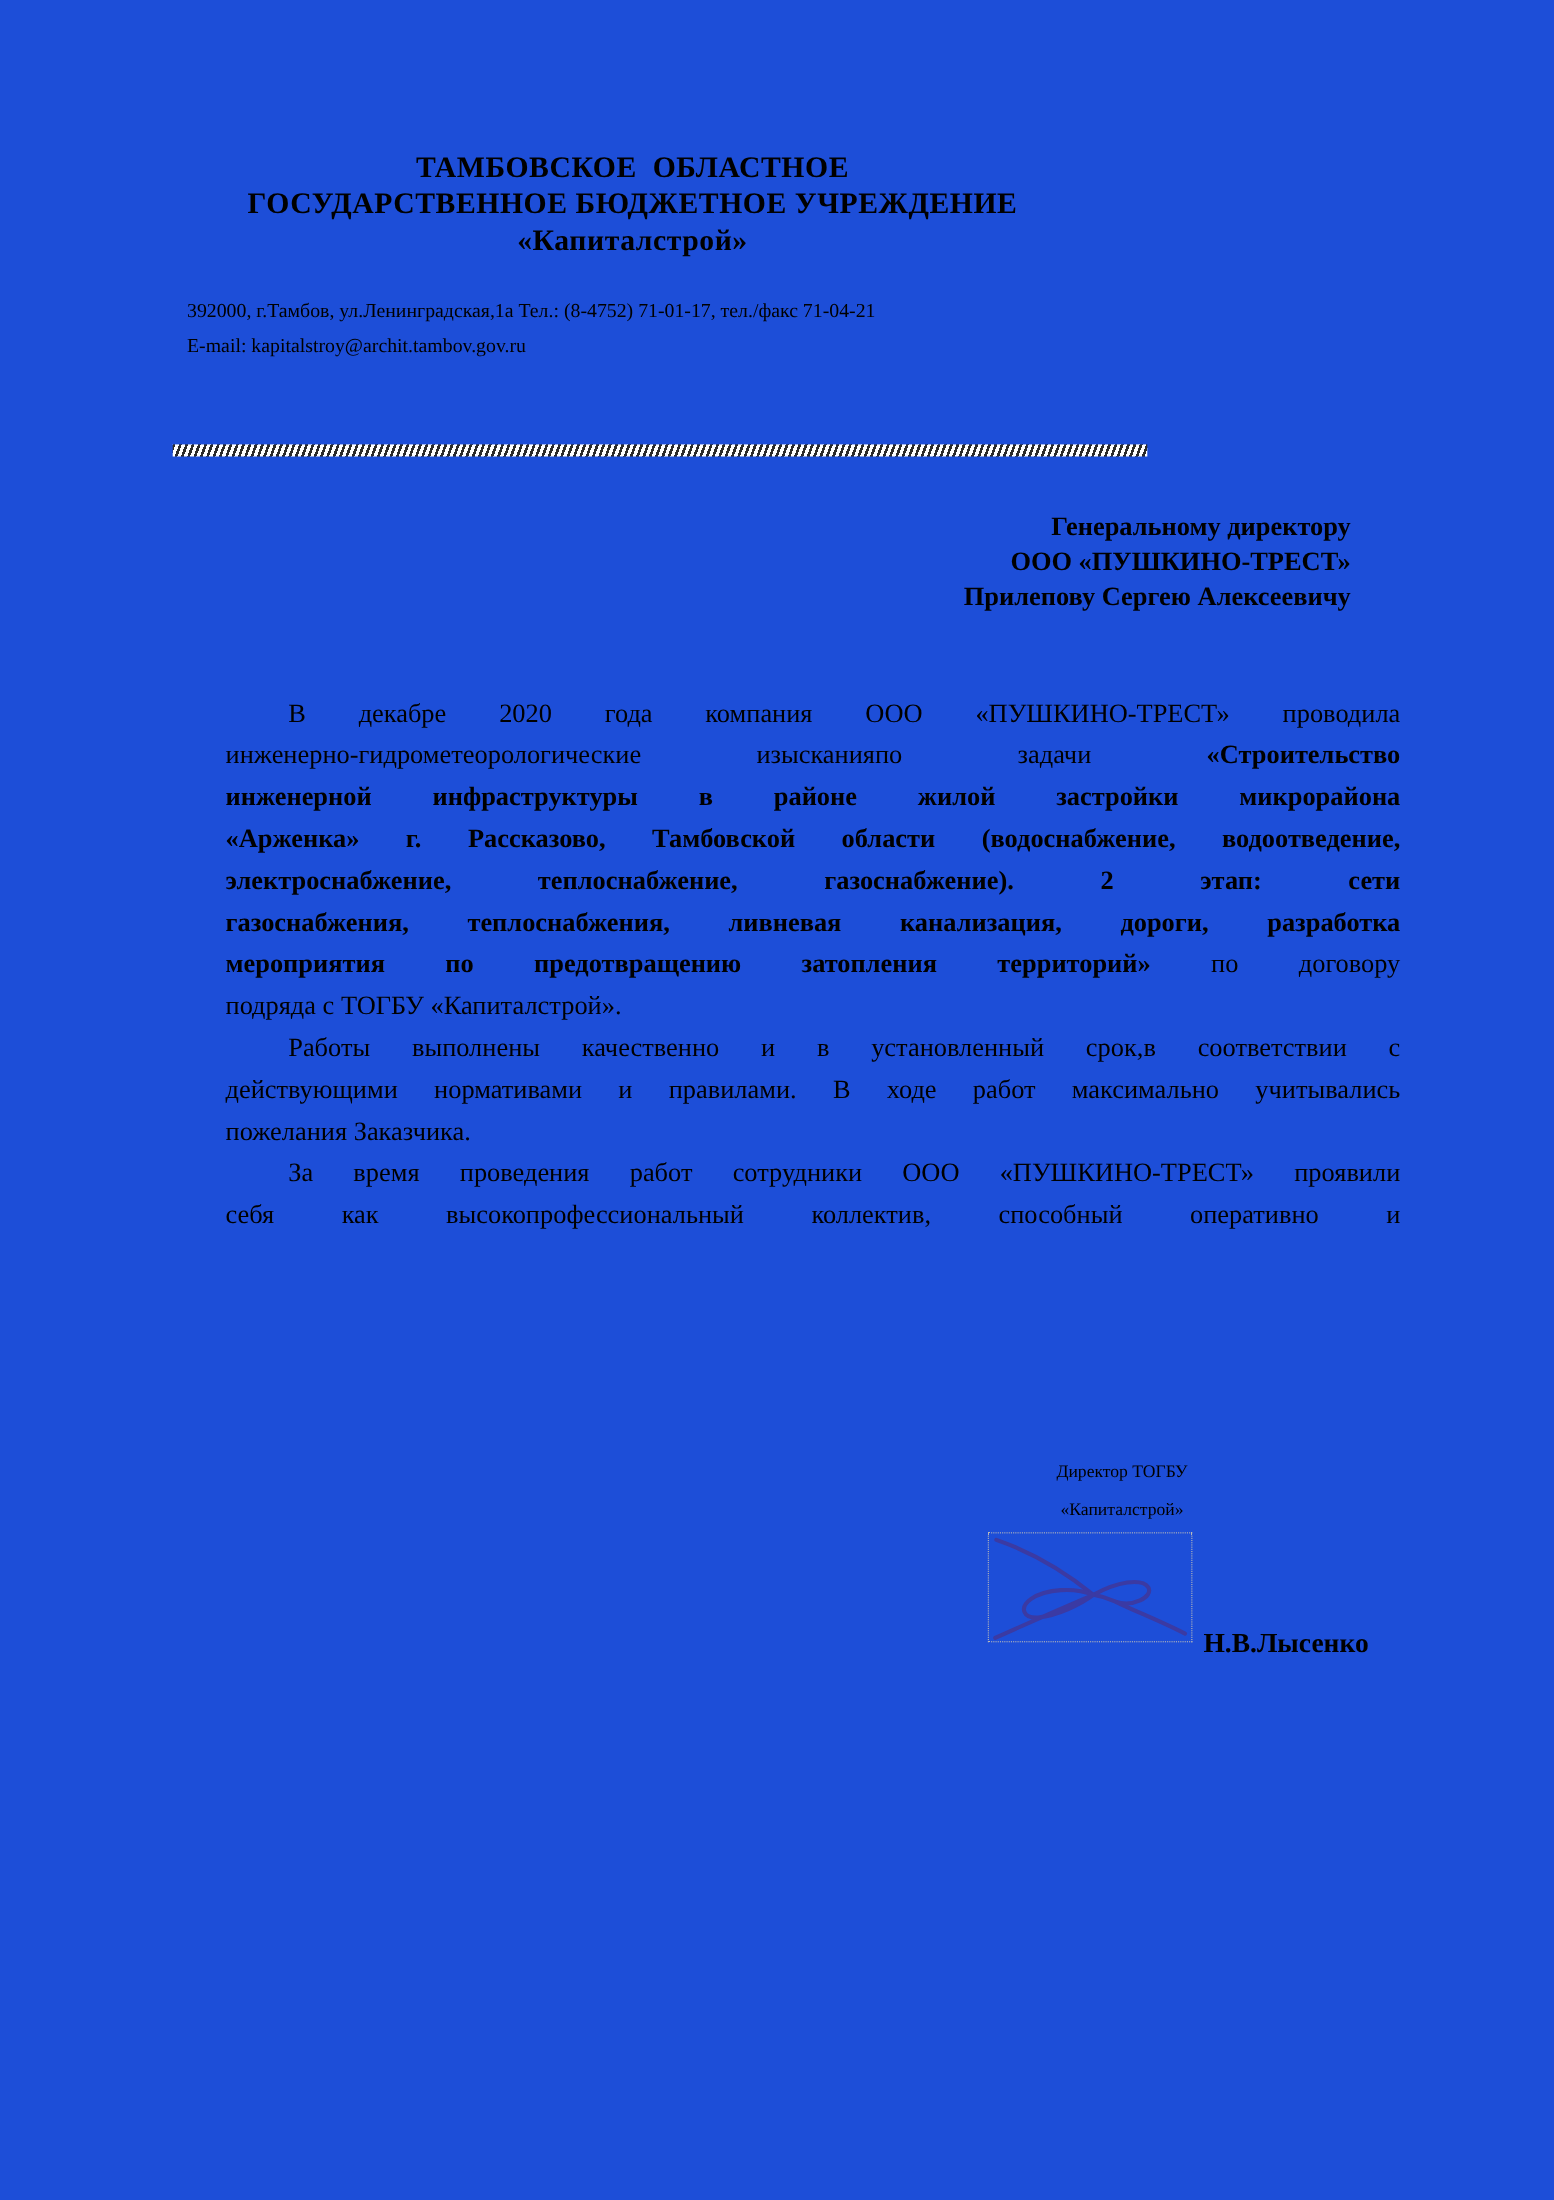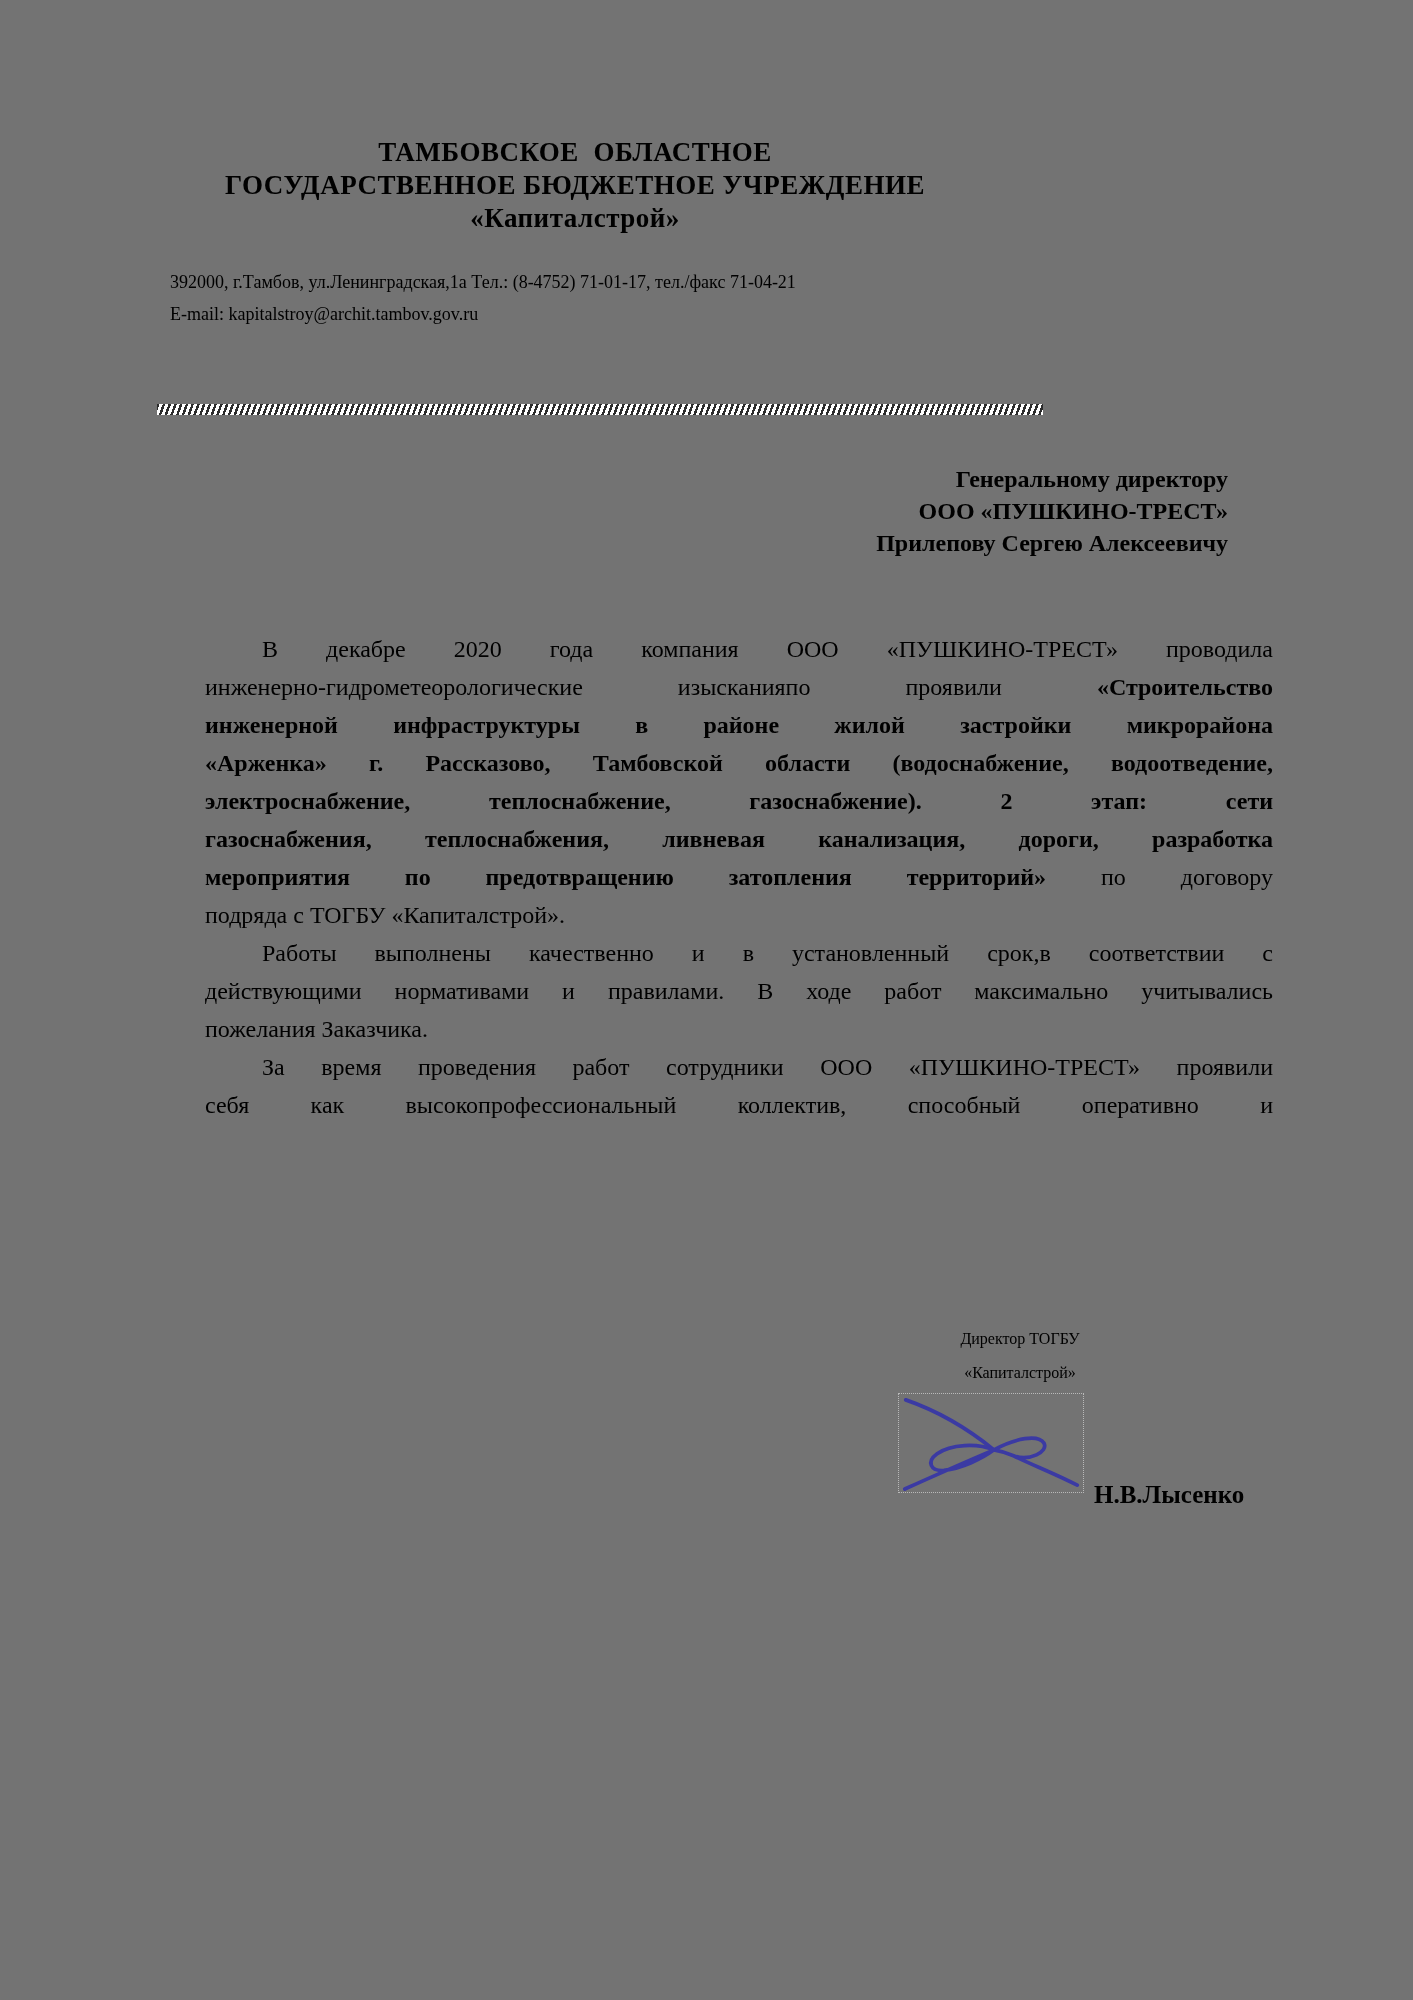--- a/index.html
+++ b/index.html
@@ -1,21 +1,21 @@
 <!DOCTYPE html>
 <html><head>
 <meta charset="utf-8">
 <style>
   html, body { margin: 0; padding: 0; background: #888; }
   .page {
     position: relative;
     width: 1413px;
     height: 2000px;
     margin: 0 auto;
-    background: #737373;
+    background: #1d4ed8;
     font-family: "Liberation Serif", "DejaVu Serif", serif;
     color: #000000;
     overflow: hidden;
   }
 
   
   .org-header {
     position: absolute;
     left: 160px; top: 136px;
     width: 830px;
@@ -120,21 +120,21 @@
   <div class="hatched-divider"></div>
 
   <div class="recipient-block">
     <div>Генеральному директору</div>
     <div>ООО «ПУШКИНО-ТРЕСТ»</div>
     <div>Прилепову Сергею Алексеевичу</div>
   </div>
 
   <div class="letter-body">
       <div class="body-line first"><span>В декабре 2020 года компания ООО «ПУШКИНО-ТРЕСТ» проводила</span></div>
-      <div class="body-line"><span>инженерно-гидрометеорологические изысканияпо проявили </span><span class="bold">«Строительство</span></div>
+      <div class="body-line"><span>инженерно-гидрометеорологические изысканияпо задачи </span><span class="bold">«Строительство</span></div>
       <div class="body-line"><span class="bold">инженерной инфраструктуры в районе жилой застройки микрорайона</span></div>
       <div class="body-line"><span class="bold">«Арженка» г. Рассказово, Тамбовской области (водоснабжение, водоотведение,</span></div>
       <div class="body-line"><span class="bold">электроснабжение, теплоснабжение, газоснабжение). 2 этап: сети</span></div>
       <div class="body-line"><span class="bold">газоснабжения, теплоснабжения, ливневая канализация, дороги, разработка</span></div>
       <div class="body-line"><span class="bold">мероприятия по предотвращению затопления территорий»</span><span> по договору</span></div>
       <div class="body-line last"><span>подряда с ТОГБУ «Капиталстрой».</span></div>
       <div class="body-line first"><span>Работы выполнены качественно и в установленный срок,в соответствии с</span></div>
       <div class="body-line"><span>действующими нормативами и правилами. В ходе работ максимально учитывались</span></div>
       <div class="body-line last"><span>пожелания Заказчика.</span></div>
       <div class="body-line first"><span>За время проведения работ сотрудники ООО «ПУШКИНО-ТРЕСТ» проявили</span></div>

